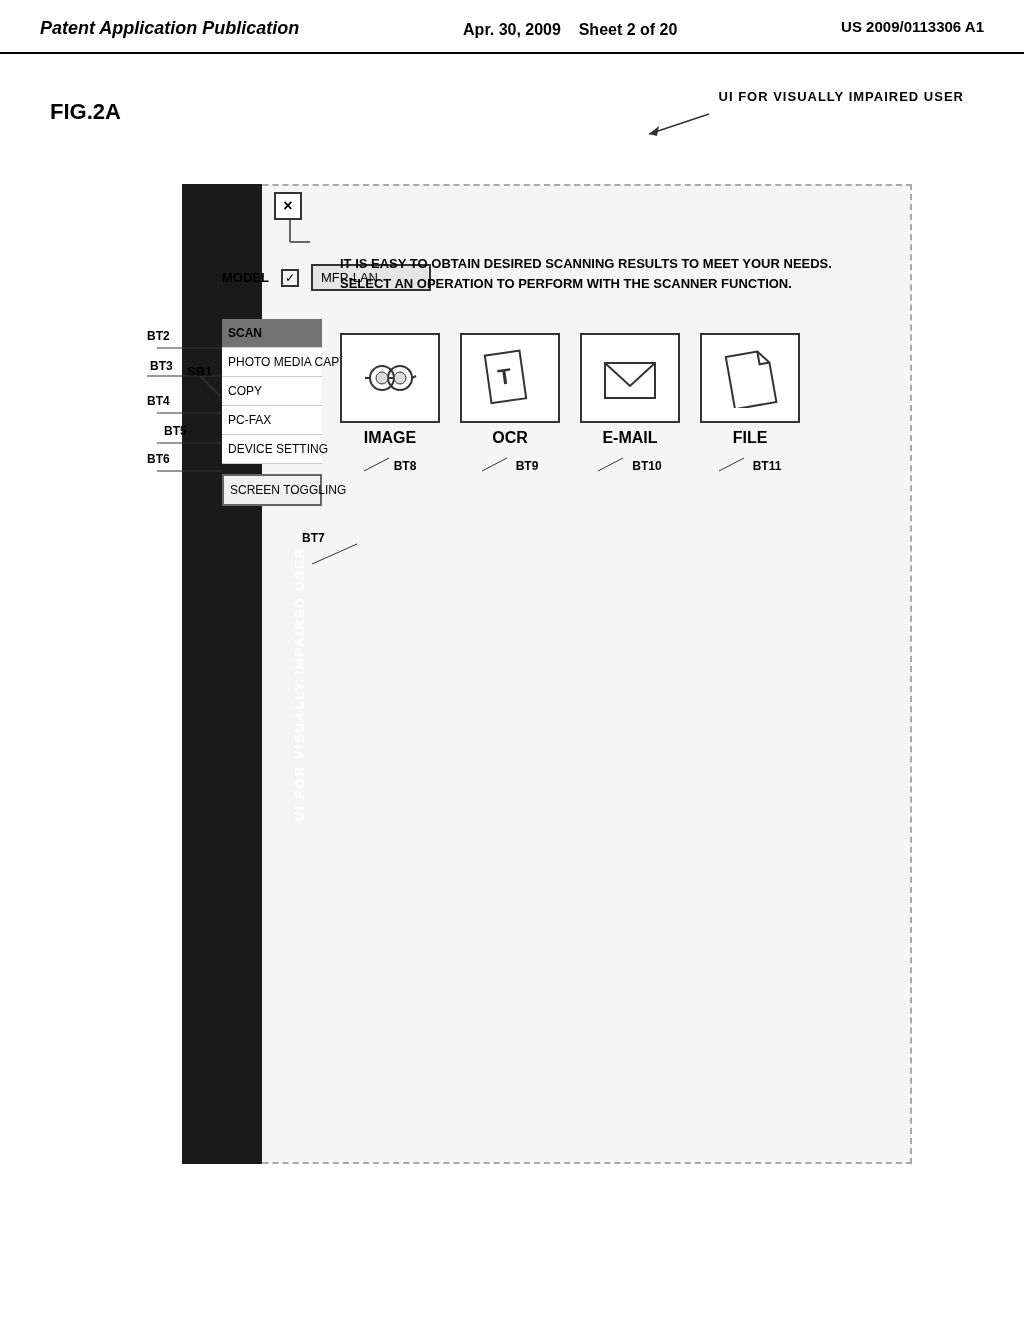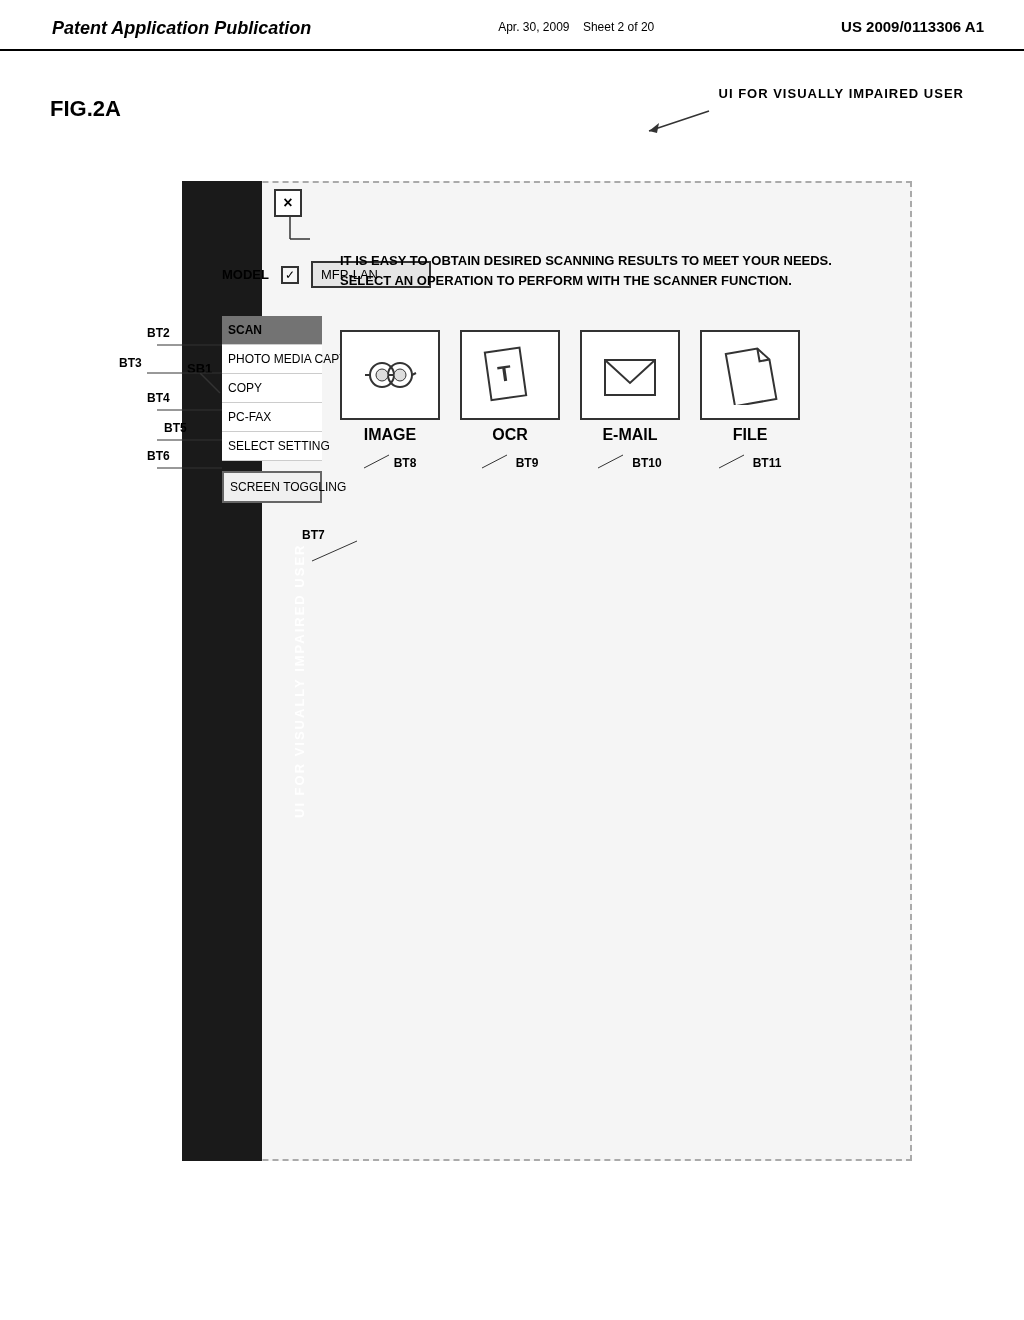--- a/index.html
+++ b/index.html
@@ -10,33 +10,34 @@
       min-height: 1320px;
       position: relative;
       overflow-x: hidden;
     }
 
     
     .header {
       display: flex;
       justify-content: space-between;
       align-items: flex-start;
-      padding: 18px 40px 10px 52px;
+      padding: 18px 40px 10px 40px;
       border-bottom: 2px solid #000;
       gap: 40px;
     }
     .header-left {
       font-size: 18px;
       font-weight: bold;
       font-style: italic;
     }
     .header-center {
-      font-size: 12px;
+      font-size: 16px;
       text-align: center;
       line-height: 1.5;
+      font-weight: bold;
     }
     .header-right {
       font-size: 15px;
       font-weight: bold;
     }
 
     
     .main-content {
       padding: 30px 40px;
       position: relative;
@@ -286,32 +287,32 @@
       <div class="model-checkbox">✓</div>
       <div class="model-input">MFP-LAN</div>
     </div>
 
     <div style="position:absolute; left:140px; top:135px; width:100px;">
 
       <div class="menu-item active">SCAN</div>
       <div class="menu-item">PHOTO MEDIA CAPTURE</div>
       <div class="menu-item">COPY</div>
       <div class="menu-item">PC-FAX</div>
-      <div class="menu-item">SELECT SETTING</div>
+      <div class="menu-item">DEVICE SETTING</div>
       <div style="margin-top:10px;">
         <div class="menu-item-screen-toggling">SCREEN TOGGLING</div>
       </div>
     </div>
 
     <div class="bt-label" style="left:65px; top:145px;">BT2</div>
     <svg style="position:absolute; left:75px; top:157px;" width="70" height="15">
       <line x1="0" y1="7" x2="65" y2="7" stroke="#333" stroke-width="1"></line>
     </svg>
 
-    <div class="bt-label" style="left:37px; top:175px;">BT3</div>
+    <div class="bt-label" style="left:68px; top:175px;">BT3</div>
     <svg style="position:absolute; left:65px; top:185px;" width="80" height="15">
       <line x1="0" y1="7" x2="75" y2="7" stroke="#333" stroke-width="1"></line>
     </svg>
 
     <div class="bt-label" style="left:65px; top:210px;">BT4</div>
     <svg style="position:absolute; left:75px; top:222px;" width="70" height="15">
       <line x1="0" y1="7" x2="65" y2="7" stroke="#333" stroke-width="1"></line>
     </svg>
 
     <div class="bt-label" style="left:82px; top:240px;">BT5</div>

